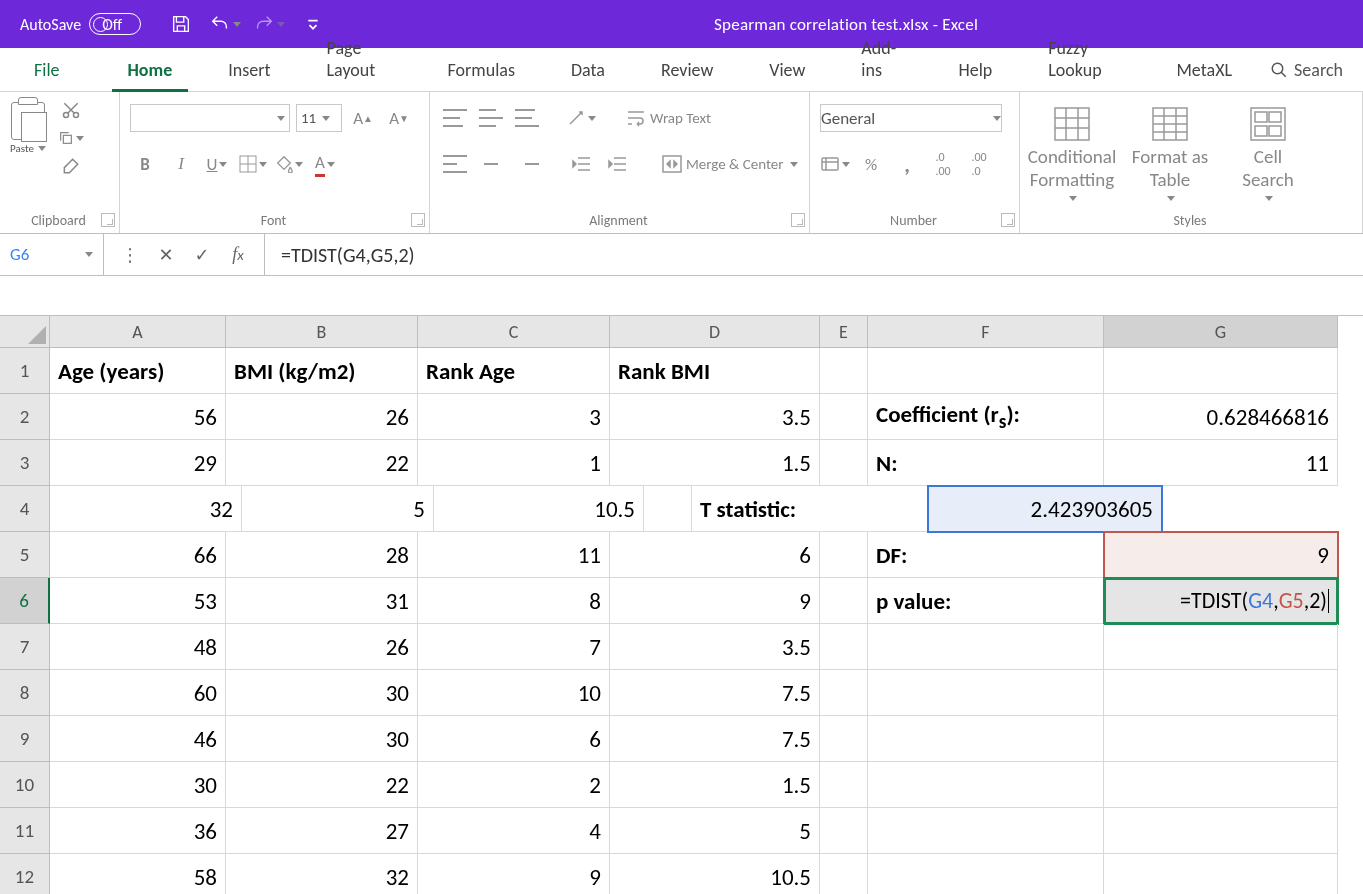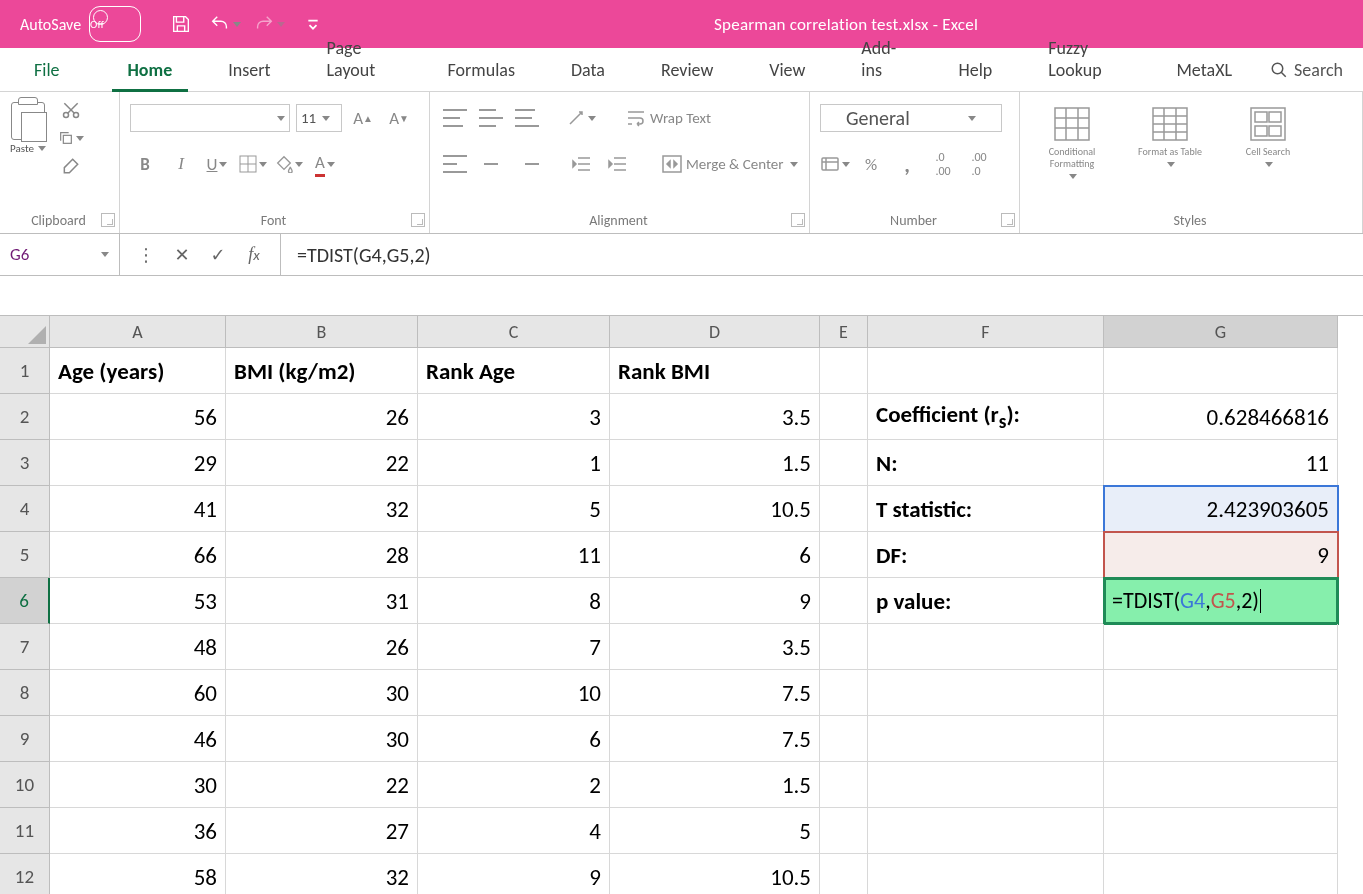--- a/index.html
+++ b/index.html
@@ -1,22 +1,22 @@
 <!DOCTYPE html>
 <html><head>
 <meta charset="utf-8">
 <style>
   * { box-sizing: border-box; margin: 0; padding: 0; font-family: "Segoe UI", Calibri, sans-serif; }
   body { background: #fff; overflow: hidden; width: 1363px; height: 894px; }
 
   
-  .titlebar { height: 48px; background: #ec4899; display: flex; align-items: center; color: #fff; font-size: 14px; }
+  .titlebar { height: 48px; background: #6d28d9; display: flex; align-items: center; color: #fff; font-size: 14px; }
   .autosave { display: flex; align-items: center; gap: 8px; margin-left: 20px; margin-right: 18px; }
   .autosave-label { font-size: 16px; }
-  .autosave-toggle { width: 52px; height: 36px; border: 1.5px solid #fff; border-radius: 11px; position: relative; color:#fff; font-size:11px; display:flex; align-items:center; justify-content:flex-start; padding-right:6px;}
+  .autosave-toggle { width: 52px; height: 22px; border: 1.5px solid #fff; border-radius: 11px; position: relative; color:#fff; font-size:16px; display:flex; align-items:center; justify-content:center; padding-right:6px;}
   .autosave-toggle::before { content:""; position:absolute; left:3px; top:3px; width:13px; height:13px; border-radius:50%; border:1.5px solid #fff; }
   .qat { display:flex; align-items:center; gap:12px; margin-left: 6px;}
   .qat-btn { width:32px; height:32px; display:flex; align-items:center; justify-content:center; color:#fff; }
   .qat-btn svg { stroke:#fff; fill:none; stroke-width:1.5; }
   .title-center { flex:1; text-align:center; font-size:17px; letter-spacing:.2px; }
 
   
   .tabs { height: 44px; background:#fff; display:flex; align-items:flex-end; padding: 0 20px; border-bottom: 1px solid #d4d4d4;}
   .filetab { color:#0f7043; font-size:18px; padding: 10px 14px; margin-right: 36px; }
   .tab { color:#444; font-size:18px; padding: 10px 18px; margin-right: 20px; position:relative; }
@@ -52,30 +52,30 @@
   .font-size { width:46px; font-size:15px; color:#555;}
   .ibtn { width:30px; height:28px; display:flex; align-items:center; justify-content:center; font-size:17px; color:#888;}
 
   
   .aligngrp { width:380px; }
   .align-icon{width:24px;height:18px;display:flex;flex-direction:column;justify-content:space-between;}
   .align-icon span{height:2px;background:#999;display:block;}
 
   
   .numgrp { width:210px; }
-  .num-combo{ width:182px; justify-content:space-between; padding:0 25px; font-size:20px; color:#555;text-align:right;}
+  .num-combo{ width:182px; justify-content:space-between; padding:0 0; font-size:17px; color:#555;text-align:right;}
 
   
   .stylesgrp { flex:1; min-width:260px;}
-  .bigbtn { display:flex; flex-direction:column; align-items:center; gap:4px; width:84px; color:#888; font-size:10px; text-align:center; line-height:1.2;}
+  .bigbtn { display:flex; flex-direction:column; align-items:center; gap:4px; width:84px; color:#888; font-size:19px; text-align:center; line-height:1.2;}
   .bigbtn svg { stroke:#999; fill:none; stroke-width:1.5;}
 
   
   .fbar { height:42px; border-bottom:1px solid #bdbdbd; display:flex; align-items:stretch; }
-  .namebox { width:120px; border-right:1px solid #bdbdbd; display:flex; align-items:center; padding:0 10px; font-size:17px; color:#701a75; justify-content:space-between;}
+  .namebox { width:104px; border-right:1px solid #bdbdbd; display:flex; align-items:center; padding:0 10px; font-size:17px; color:#3b82f6; justify-content:space-between;}
   .fbar-btns { display:flex; align-items:center; border-right:1px solid #bdbdbd; padding:0 8px;}
   .fbar-btn { width:36px; display:flex; align-items:center; justify-content:center; color:#666; font-size:18px;}
   .fx-label{font-style:italic; font-family:"Times New Roman",serif;}
   .formula-input { flex:1; display:flex; align-items:center; padding:0 16px; font-size:20px; color:#333;}
 
   
   .gap { height:40px; background:#fff; border-bottom:1px solid #bdbdbd;}
 
   
   .grid { display:flex; flex-direction:column; }
@@ -86,21 +86,21 @@
   .col-h.sel { background:#d2d2d2; }
   .w-A{width:176px;} .w-B{width:192px;} .w-C{width:192px;} .w-D{width:210px;} .w-E{width:48px;} .w-F{width:236px;} .w-G{width:234px;}
 
   .row-grid { display:flex; height:46px; }
   .row-h { width:50px; background:#e6e6e6; border-right:1px solid #bdbdbd; border-bottom:1px solid #bdbdbd; display:flex; align-items:center; justify-content:center; font-size:19px; color:#555;}
   .row-h.sel { background:#d2d2d2; border-right:2px solid #0f7043; color:#0f7043;}
   .cell { border-right:1px solid #d8d8d8; border-bottom:1px solid #d8d8d8; padding: 0 8px; display:flex; align-items:center; font-size:23px; color:#000; font-family: Calibri, sans-serif;}
   .cell.hdr { font-weight:700; }
   .cell.num { justify-content:flex-end; }
   .cell.lbl { font-weight:700; }
-  .cell.selected { outline:3px solid #1f8b57; outline-offset:-2px; background:#86efac;}
+  .cell.selected { outline:3px solid #1f8b57; outline-offset:-2px; background:#e5e5e5;justify-content:flex-end;}
   .cell.ref-blue { outline:2px solid #3b77d8; outline-offset:-1px; background:#e8eef9;}
   .cell.ref-red { outline:2px solid #c2554d; outline-offset:-1px; background:#f6ecea;}
   .formula-cell { font-size:22px; }
   .fml-func{color:#000;} .fml-blue{color:#3b77d8;} .fml-red{color:#c2554d;}
   .cursor-blink { display:inline-block; width:1px; height:24px; background:#000; vertical-align:middle; margin-left:1px;}
 </style>
 </head>
 <body>
 
 <div class="titlebar">
@@ -447,21 +447,20 @@
         <div class="cell w-C num">1</div>
         <div class="cell w-D num">1.5</div>
         <div class="cell w-E"></div>
         <div class="cell w-F lbl">
           <b>N:</b>
         </div>
         <div class="cell w-G num">11</div>
       </div>
       <div class="row-grid">
         <div class="row-h">4</div>
-        <div class="cell w-A num">41</div>
         <div class="cell w-B num">32</div>
         <div class="cell w-C num">5</div>
         <div class="cell w-D num">10.5</div>
         <div class="cell w-E"></div>
         <div class="cell w-F lbl">
           <b>T statistic:</b>
         </div>
         <div class="cell w-G num ref-blue">2.423903605</div>
       </div>
       <div class="row-grid">

